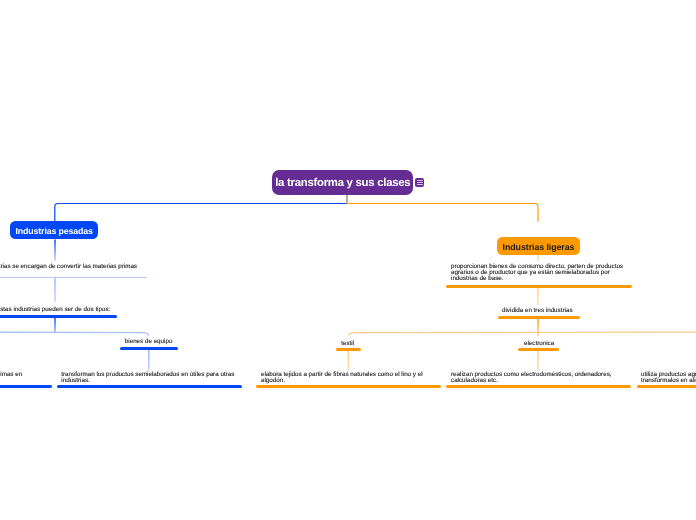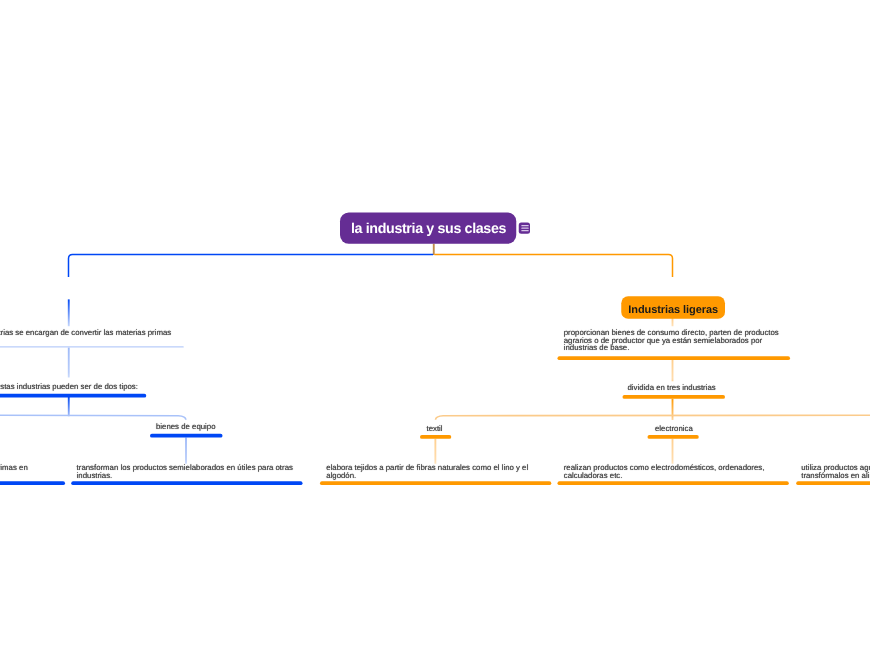--- a/index.html
+++ b/index.html
@@ -95,29 +95,32 @@
 
     <path d="M538,239.5 L538,261" stroke="url(#gO)" stroke-width="1.5" fill="none"></path>
     <path d="M538,288 L538,305" stroke="url(#gO2)" stroke-width="1.5" fill="none"></path>
     <path d="M538,319 L538,336" stroke="url(#gO3)" stroke-width="1.5" fill="none"></path>
     <path d="M348.4,335.8 Q348.5,332.9 354.6,332.6 L716,332.2" stroke="#fbcb8b" stroke-width="1.3" fill="none"></path>
     <path d="M348.3,351 L348.3,371" stroke="url(#gO4)" stroke-width="1.5" fill="none"></path>
     <path d="M538,351 L538,371" stroke="url(#gO4)" stroke-width="1.5" fill="none"></path>
   </svg>
 
   <div class="node" id="root-node">
-    <div class="pill">la industria y sus clases</div>
+    <div class="pill">la transforma y sus clases</div>
   </div>
 
   <div id="note-badge">
     <i></i>
     <i></i>
     <i></i>
   </div>
 
+  <div class="node" id="branch-left">
+    <div class="pill">Industrias pesadas</div>
+  </div>
 
   <div class="node" id="branch-right">
     <div class="pill">Industrias ligeras</div>
   </div>
 
   <div class="leaf" style="left:-32.9px;top:263.6px;">estas industrias se encargan de convertir las materias primas</div>
   <div class="ul" style="left:-20px;top:277px;width:167px;height:1.4px;background:#b9cdfa;"></div>
 
   <div class="leaf" style="left:-3.3px;top:306.8px;">estas industrias pueden ser de dos tipos:</div>
   <div class="ul" style="left:-20px;top:314.6px;width:137px;height:3.2px;background:#0047f5;"></div>

